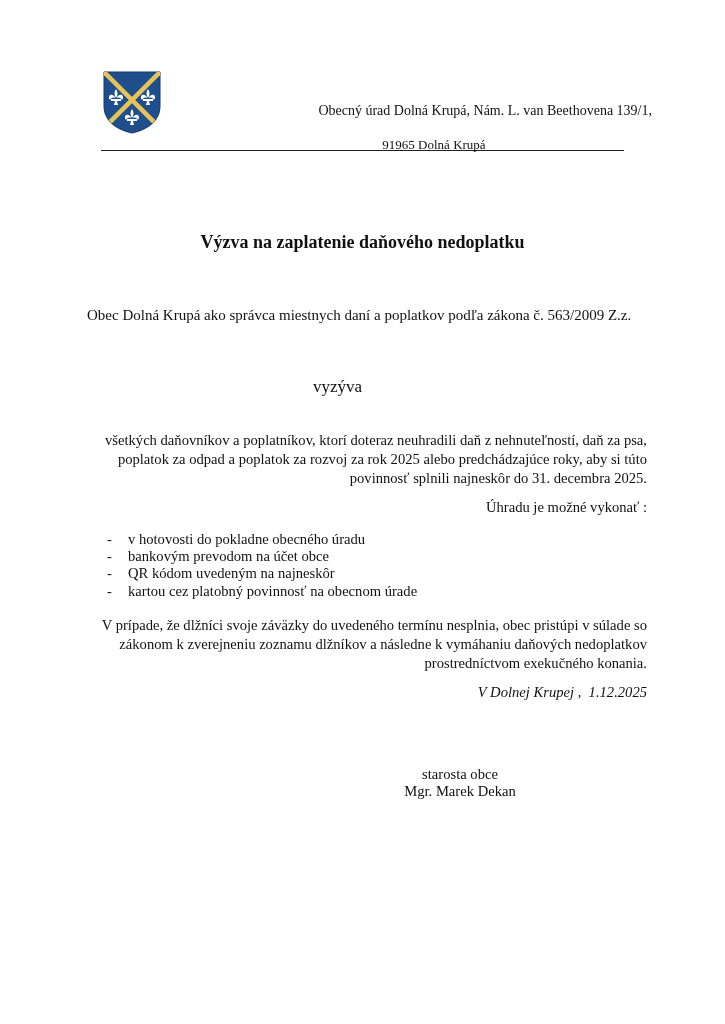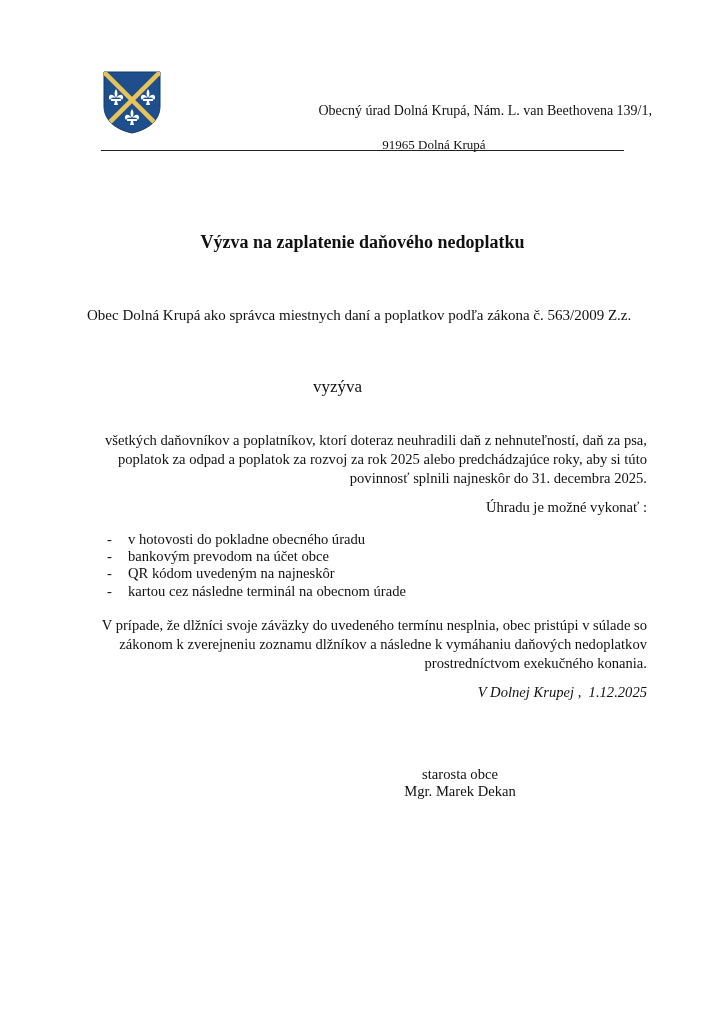--- a/index.html
+++ b/index.html
@@ -75,21 +75,21 @@
 <div class="abs vyzyva">vyzýva</div>
 
 <div class="abs para p1">všetkých daňovníkov a poplatníkov, ktorí doteraz neuhradili daň z nehnuteľností, daň za psa, poplatok za odpad a poplatok za rozvoj za rok 2025 alebo predchádzajúce roky, aby si túto povinnosť splnili najneskôr do 31. decembra 2025.</div>
 
 <div class="abs para p2">Úhradu je možné vykonať :</div>
 
 <ul class="abs list">
   <li><span class="dash">-</span><span>v hotovosti do pokladne obecného úradu</span></li>
   <li><span class="dash">-</span><span>bankovým prevodom na účet obce</span></li>
   <li><span class="dash">-</span><span>QR kódom uvedeným na najneskôr</span></li>
-  <li><span class="dash">-</span><span>kartou cez následne terminál na obecnom úrade</span></li>
+  <li><span class="dash">-</span><span>kartou cez platobný povinnosť na obecnom úrade</span></li>
 </ul>
 
 <div class="abs para p3">V prípade, že dlžníci svoje záväzky do uvedeného termínu nesplnia, obec pristúpi v súlade so zákonom k zverejneniu zoznamu dlžníkov a následne k vymáhaniu daňových nedoplatkov prostredníctvom exekučného konania.</div>
 
 <div class="abs para p4" style="white-space: pre;">V Dolnej Krupej ,  1.12.2025</div>
 
 <div class="abs sign">
   <div>starosta obce</div>
   <div>Mgr. Marek Dekan</div>
 </div>

